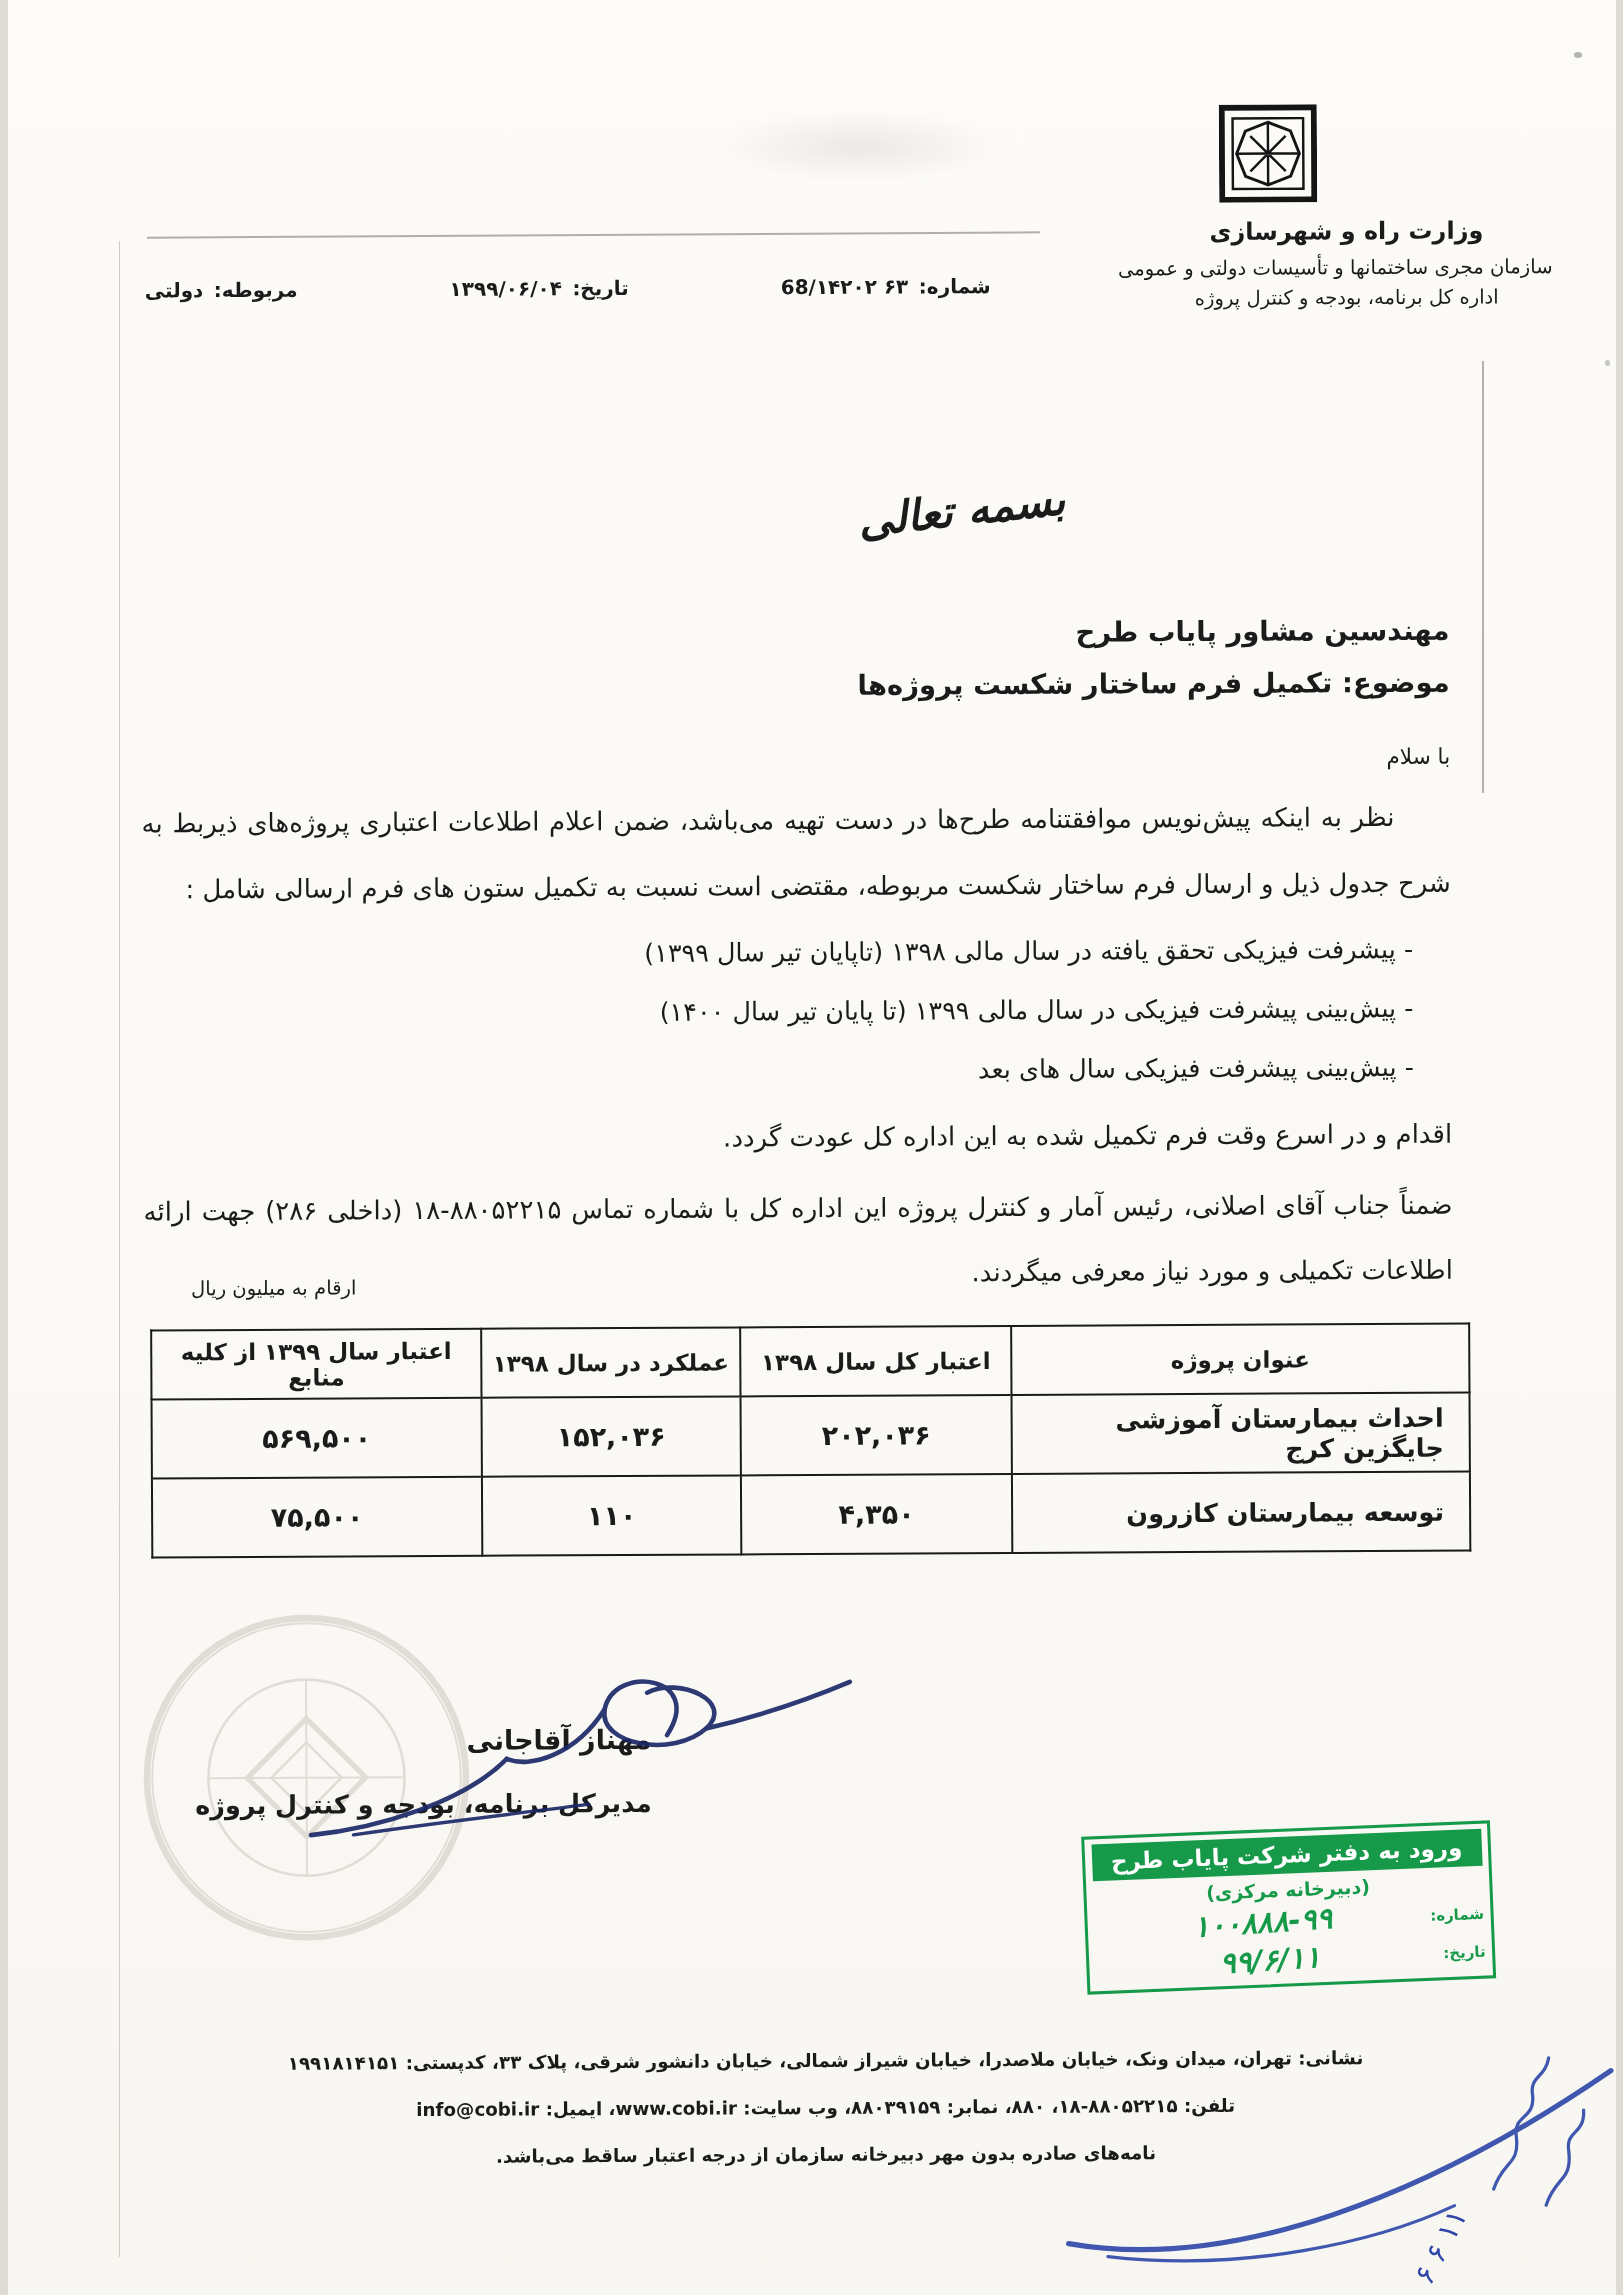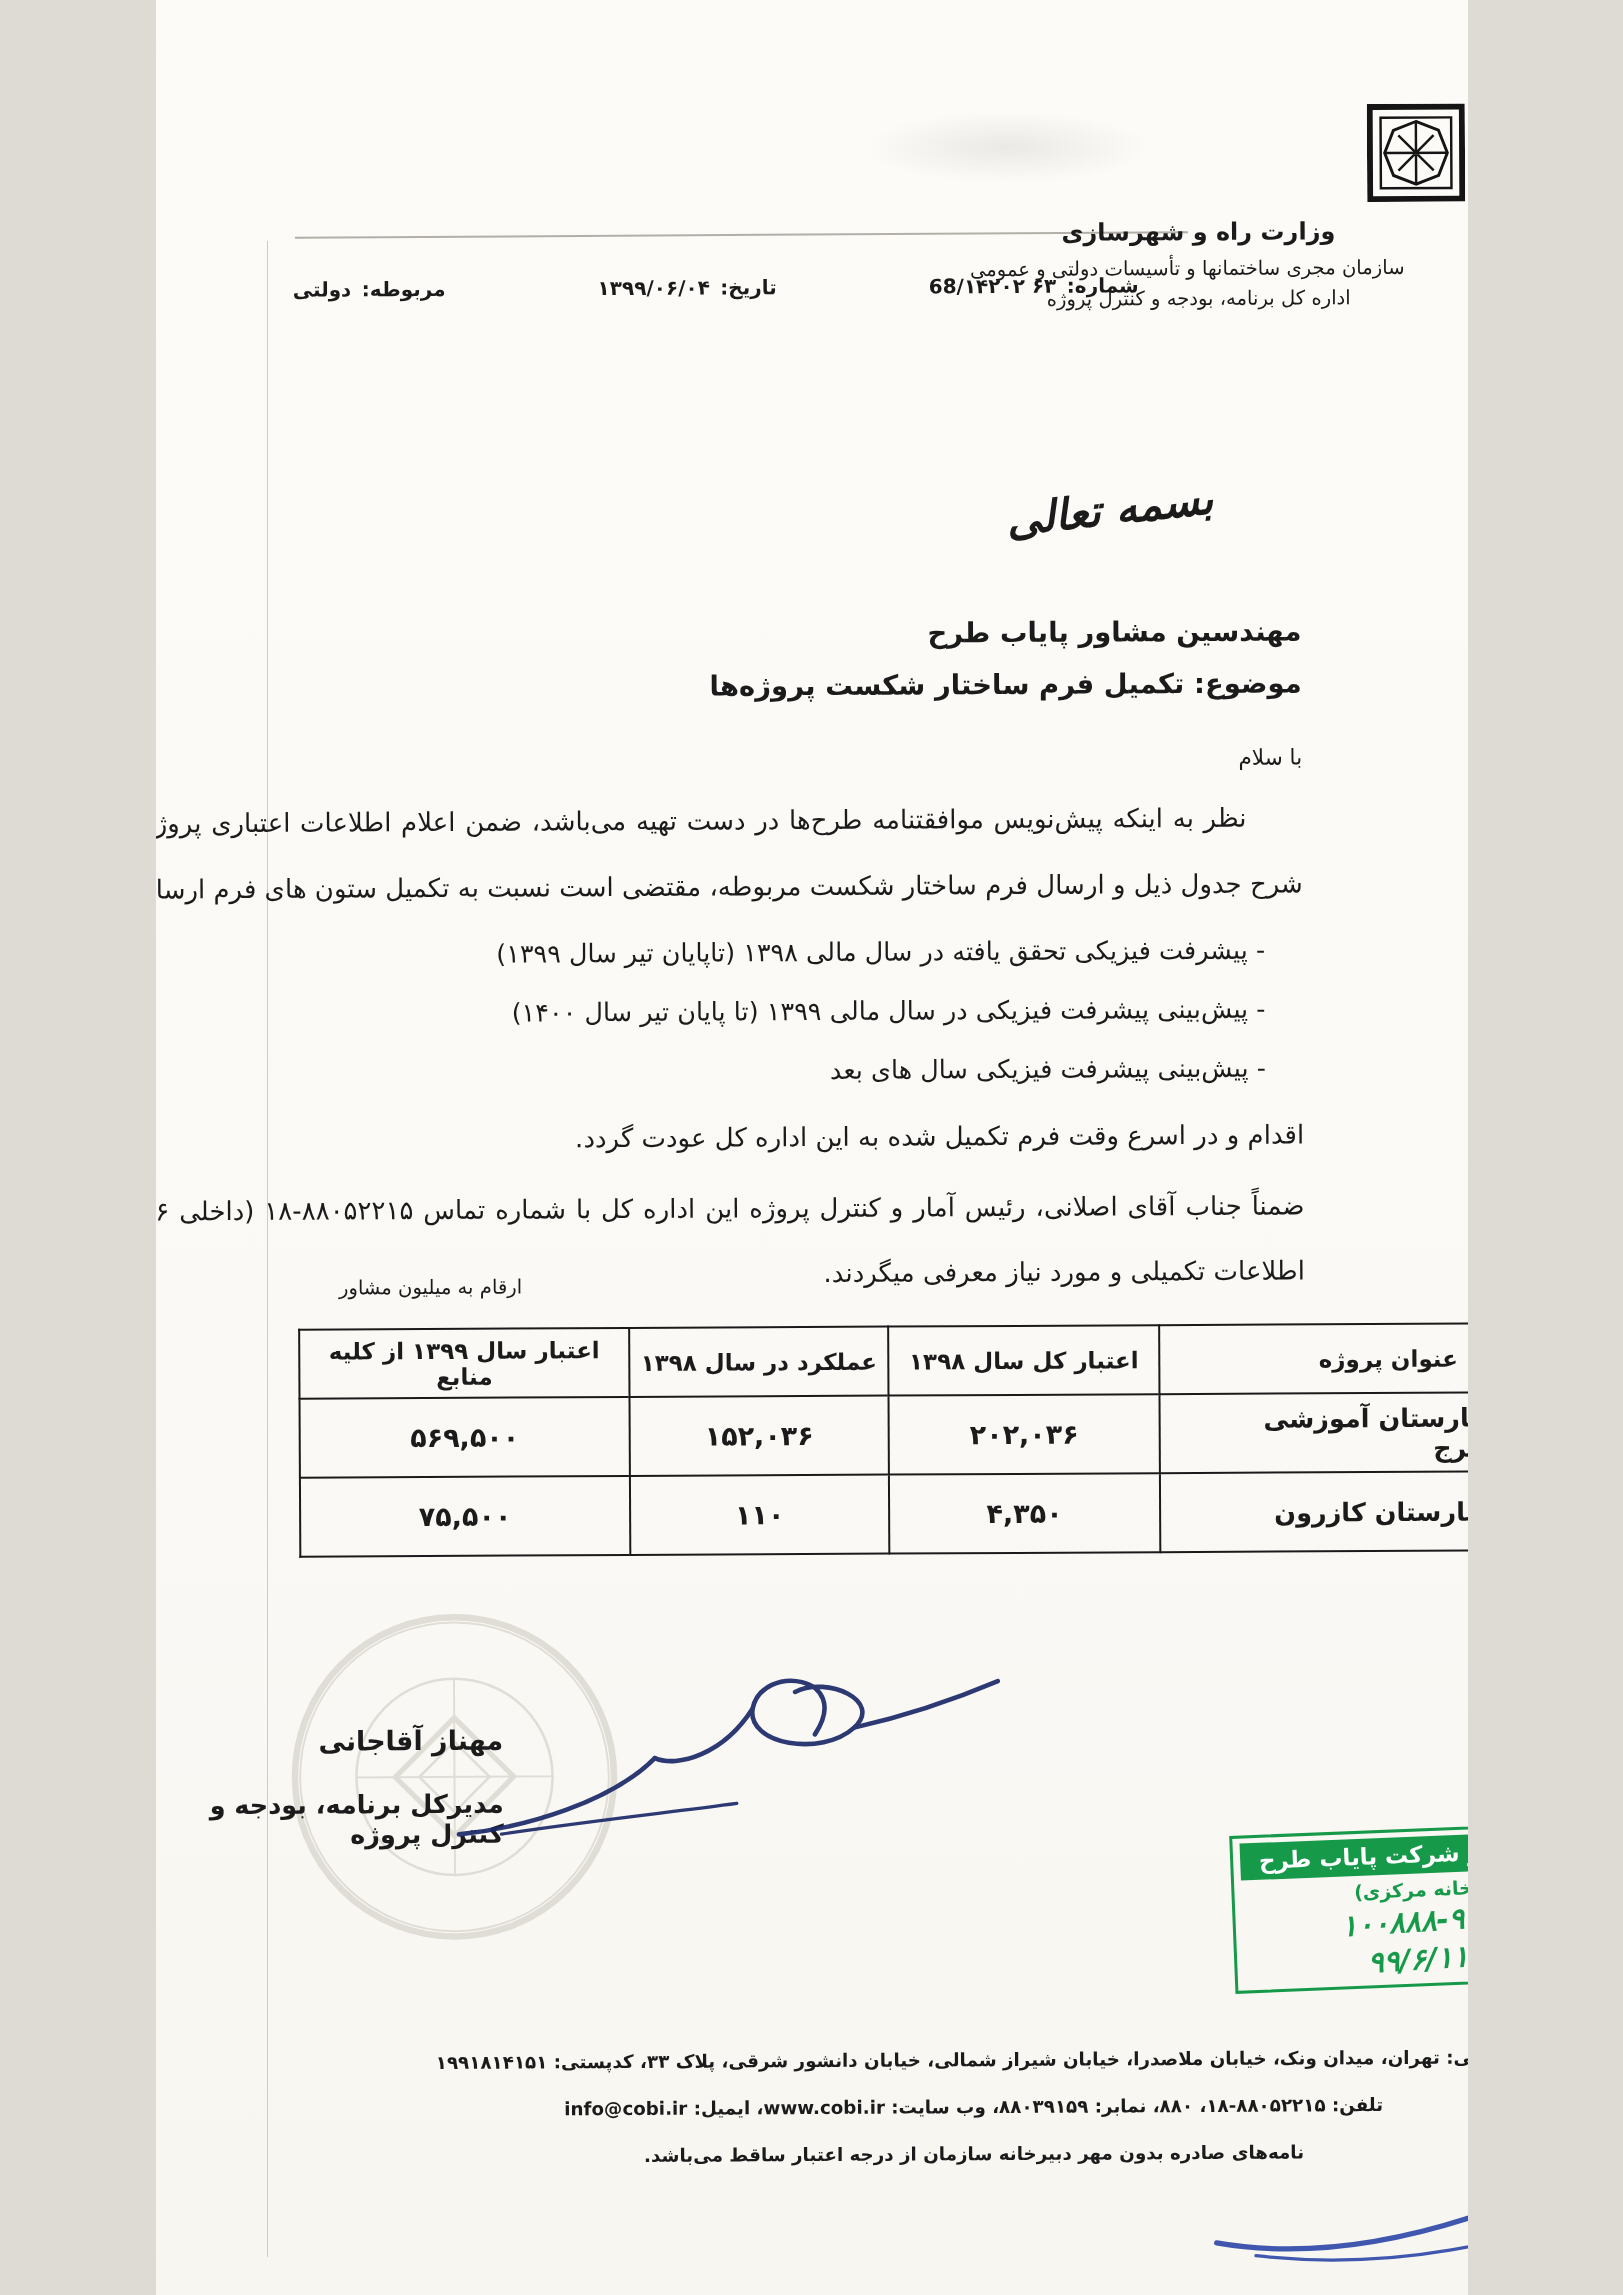--- a/index.html
+++ b/index.html
@@ -1,17 +1,17 @@
 <!DOCTYPE html>
 <html lang="fa" dir="rtl" style="font-size:10.5px"><head>
 <meta charset="utf-8">
 <style>
   html,body{margin:0;padding:0;background:#dedbd5;}
   .page{
-    position:relative;width:1312px;height:2295px;margin:0 auto;
+    position:relative;width:1608px;height:2295px;margin:0 auto;
     background:linear-gradient(180deg,#fcfbf8 0%,#faf9f5 60%,#f7f6f1 100%);
     overflow:hidden;direction:rtl;color:#1b1b1b;
     font-family:"DejaVu Sans",sans-serif;
   }
   .tilt{position:absolute;inset:0;transform:rotate(-0.3deg);transform-origin:50% 40%;}
 
   
   .frame-top{position:absolute;left:139px;top:234px;width:893px;height:2px;background:#b3afa8;transform:rotate(-0.35deg);}
   .frame-right{position:absolute;left:1474px;top:361px;width:2px;height:432px;background:#b6b2ab;}
   .frame-left{position:absolute;left:111px;top:241px;width:1.3px;height:2016px;background:#cfccc5;}
@@ -129,21 +129,21 @@
       <p class="para indent">نظر به اینکه پیش‌نویس موافقتنامه طرح‌ها در دست تهیه می‌باشد، ضمن اعلام اطلاعات اعتباری پروژه‌های ذیربط به شرح جدول ذیل و ارسال فرم ساختار شکست مربوطه، مقتضی است نسبت به تکمیل ستون های فرم ارسالی شامل :</p>
       <ul class="bullets">
         <li>- پیشرفت فیزیکی تحقق یافته در سال مالی ۱۳۹۸ (تاپایان تیر سال ۱۳۹۹)</li>
         <li>- پیش‌بینی پیشرفت فیزیکی در سال مالی ۱۳۹۹ (تا پایان تیر سال ۱۴۰۰)</li>
         <li>- پیش‌بینی پیشرفت فیزیکی سال های بعد</li>
       </ul>
       <p class="closing">اقدام و در اسرع وقت فرم تکمیل شده به این اداره کل عودت گردد.</p>
       <p class="closing">ضمناً جناب آقای اصلانی، رئیس آمار و کنترل پروژه این اداره کل با شماره تماس ۸۸۰۵۲۲۱۵-۱۸ (داخلی ۲۸۶) جهت ارائه اطلاعات تکمیلی و مورد نیاز معرفی میگردند.</p>
     </div>
 
-    <div class="unit-note">ارقام به میلیون مشاور</div>
+    <div class="unit-note">ارقام به میلیون ریال</div>
 
     <table class="credit-table">
       <colgroup>
           <col style="width:458px">
           <col style="width:271px">
           <col style="width:259px">
           <col>
         </colgroup>
       <thead>
         <tr>

